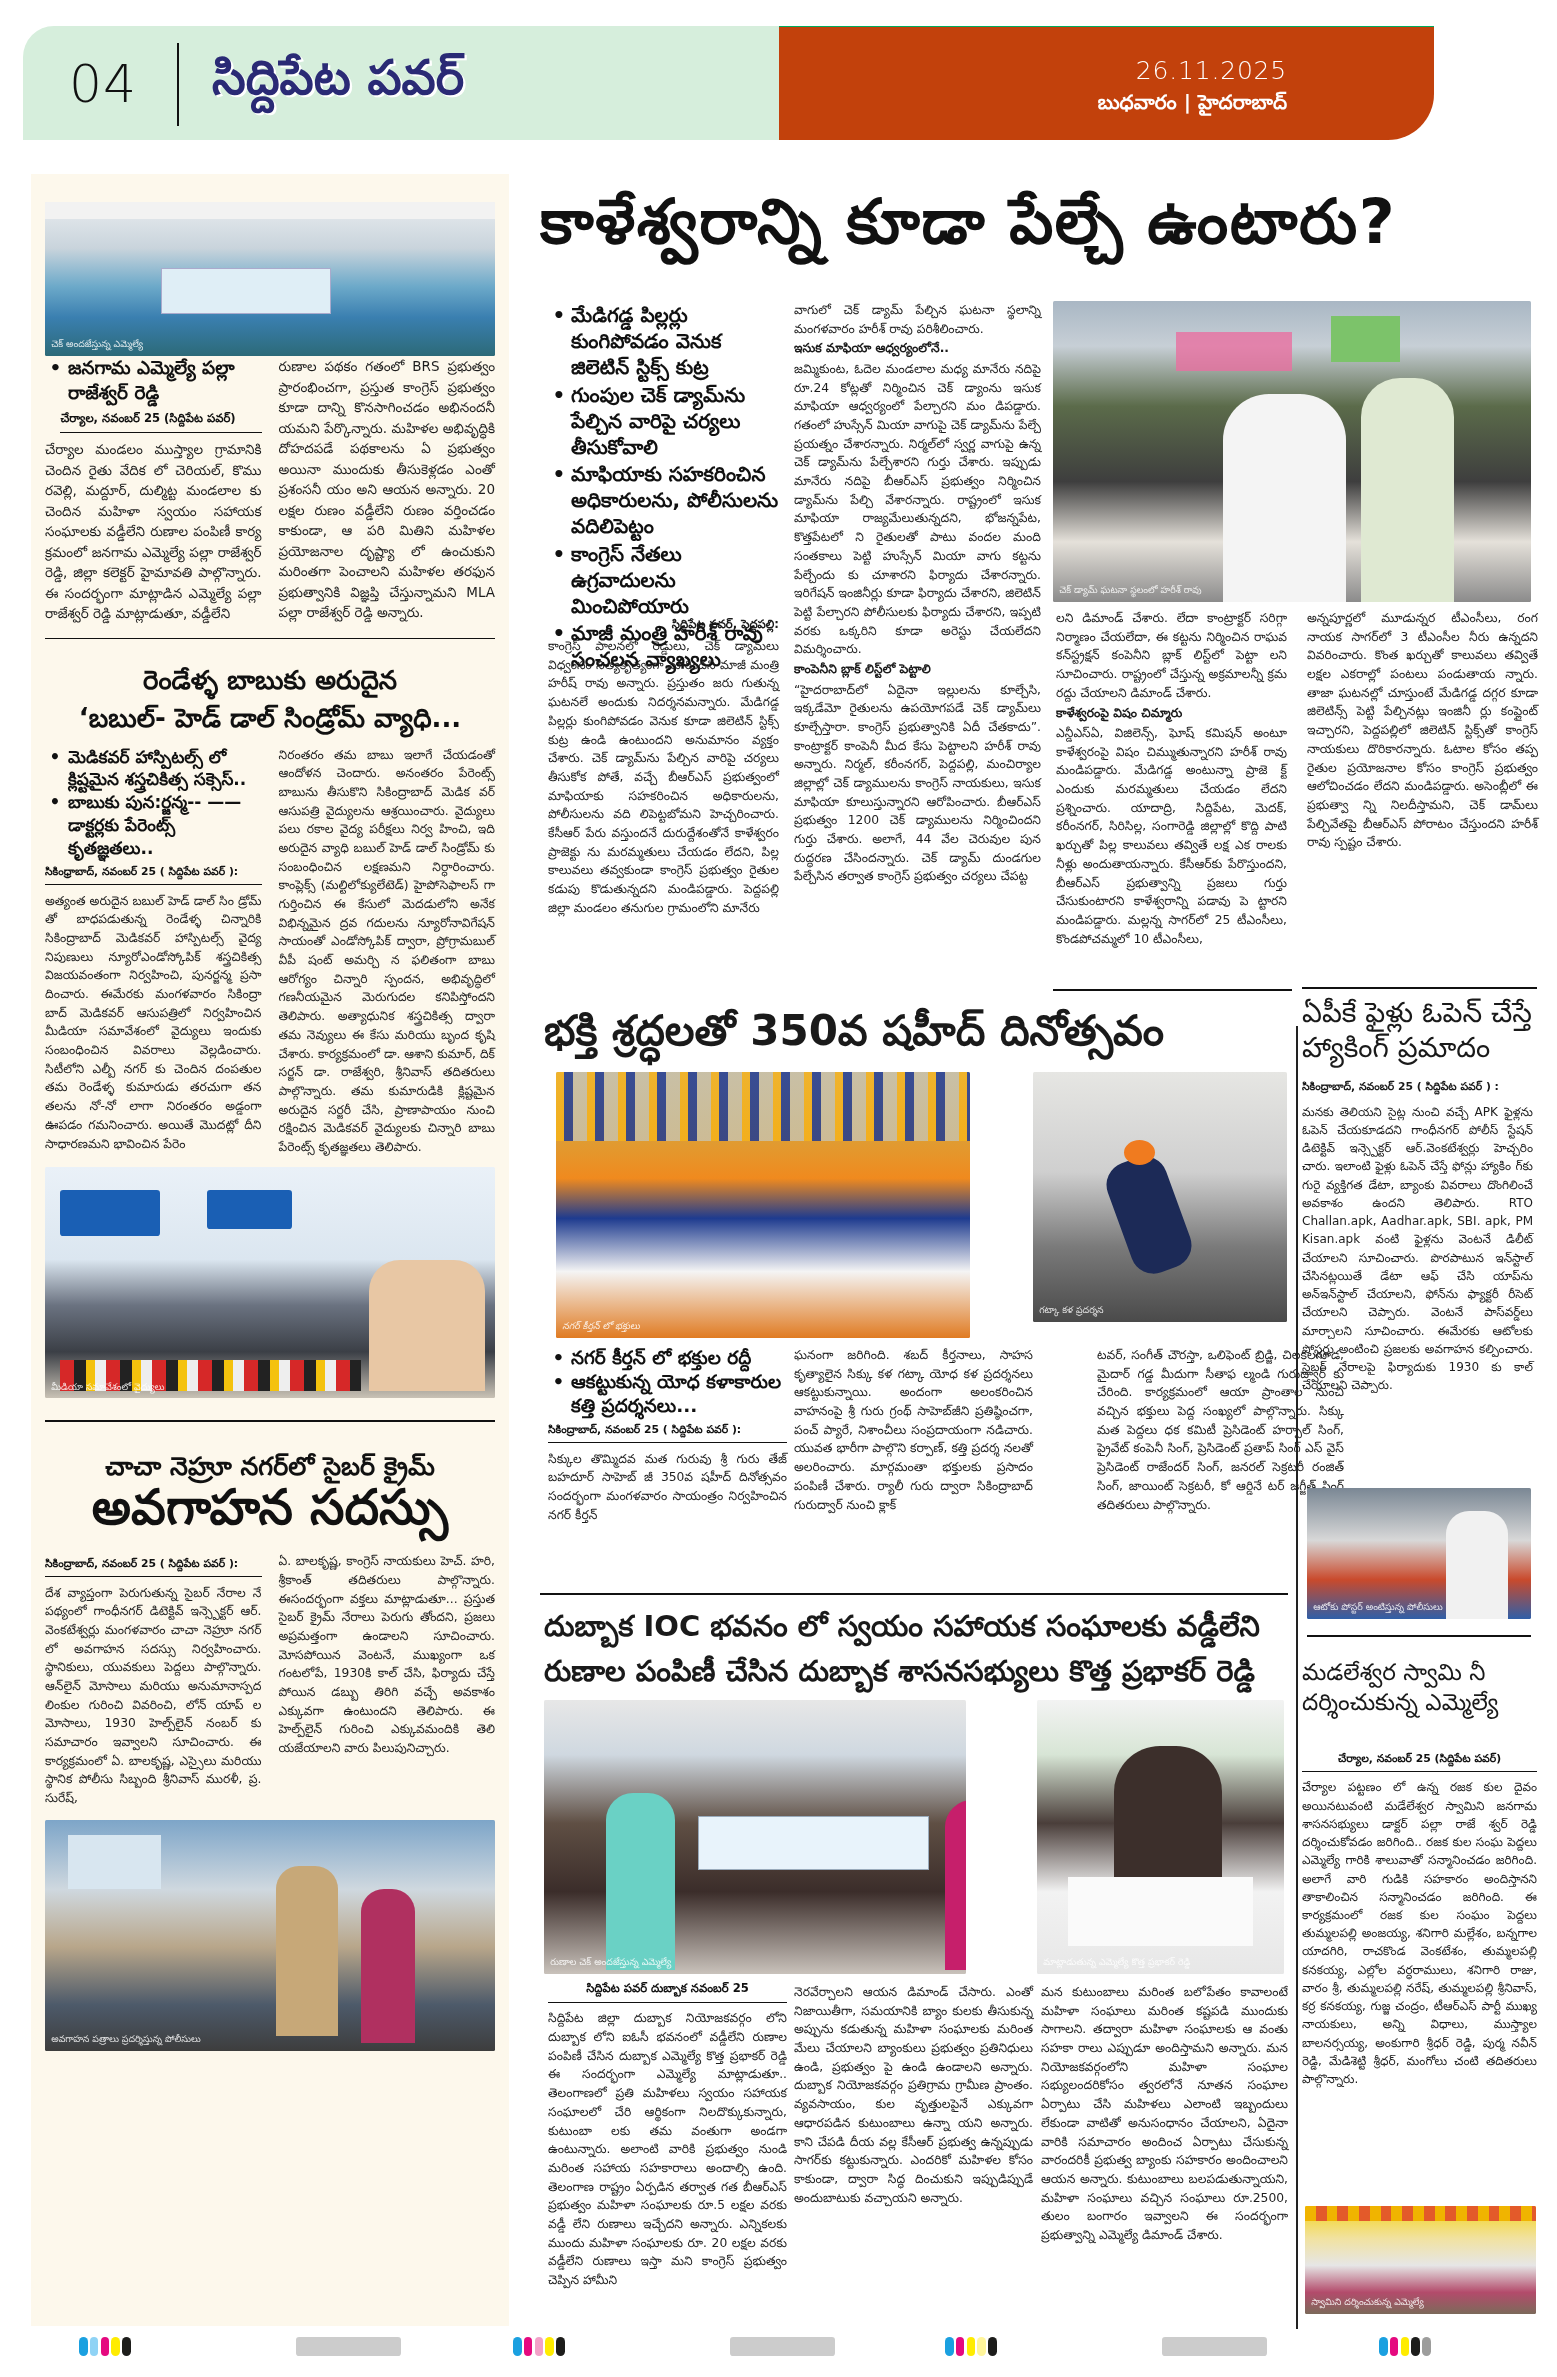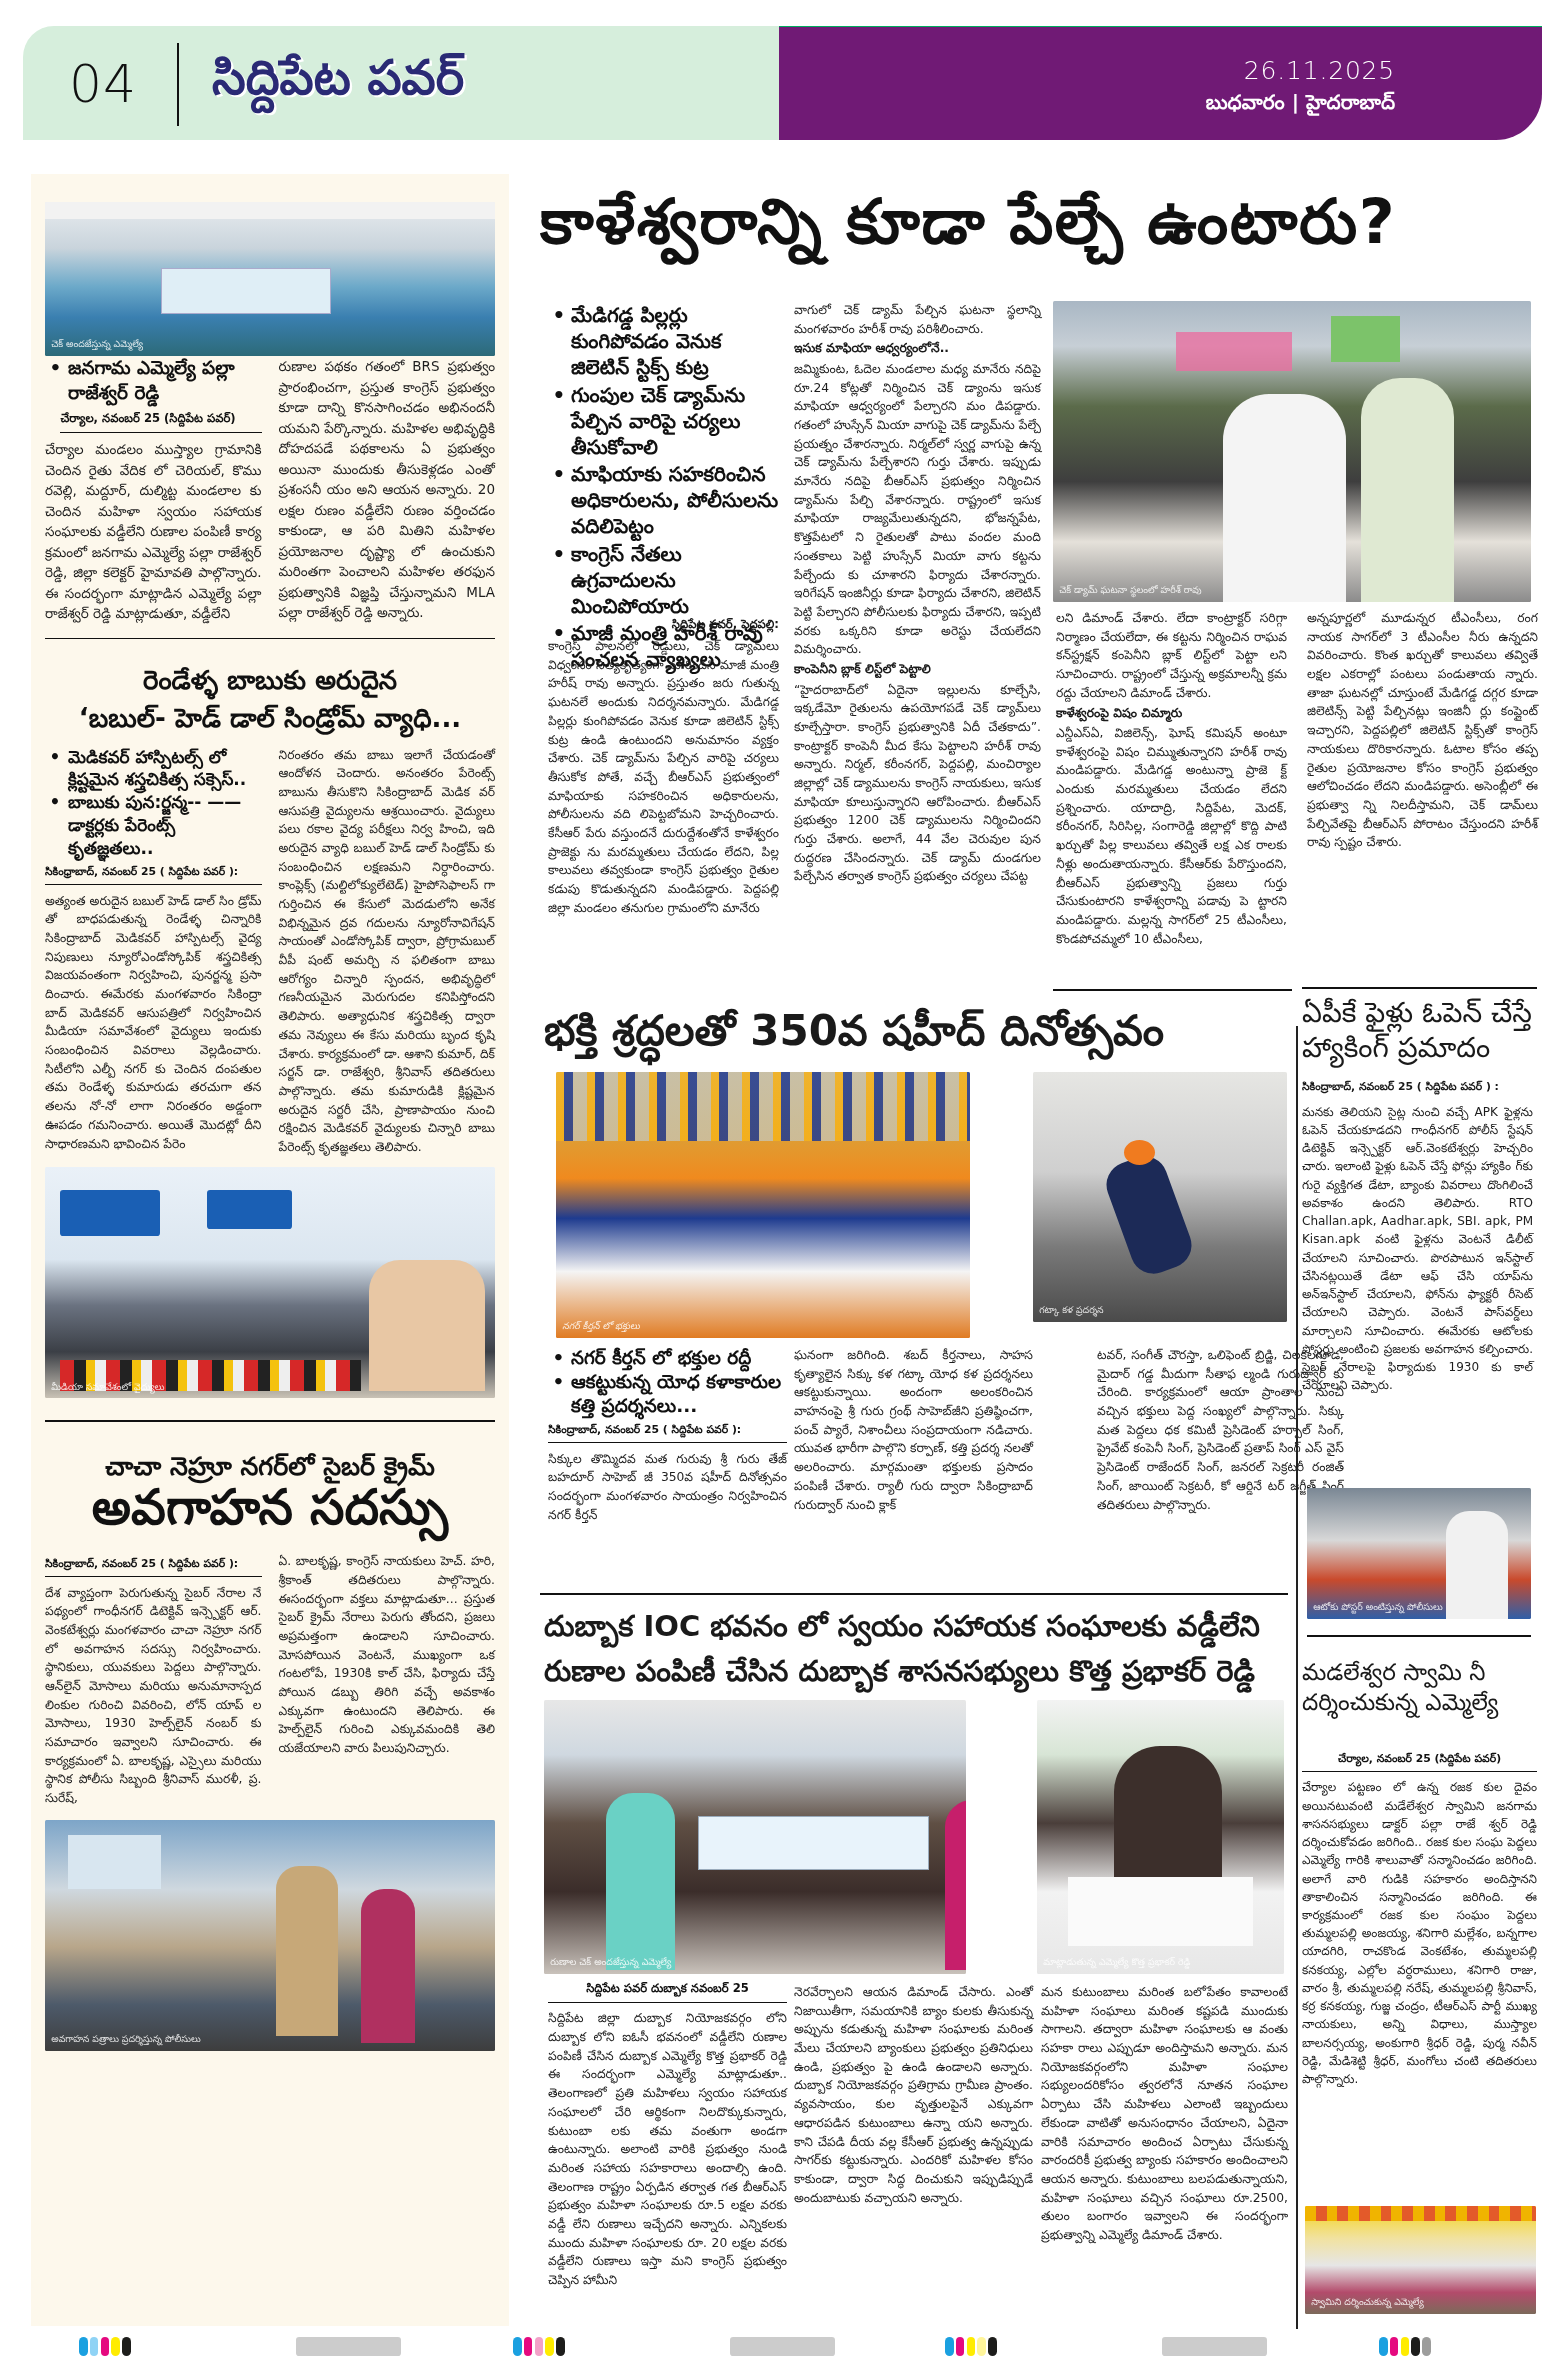--- a/index.html
+++ b/index.html
@@ -2,21 +2,21 @@
 <html style="font-size:12.3px"><head>
 <meta charset="utf-8">
 <style>
   * { box-sizing: border-box; margin: 0; padding: 0; }
   html, body { width: 1558px; height: 2377px; background: #ffffff; overflow: hidden; }
   body { position: relative; font-family: "DejaVu Sans", sans-serif; color: #1a1a1a; }
 
   
   .masthead { position: absolute; left: 23px; top: 26px; width: 1519px; height: 114px; }
   .mast-left { position: absolute; left: 0; top: 0; width: 756px; height: 114px; background: #d6eedc; border-radius: 31px 0 0 0; }
-  .mast-right { position: absolute; left: 756px; top: 0; width: 763px; height: 114px; background: #701a75; border-radius: 0 0 46px 0; border-top: 1.5px solid #00ab5d; }
+  .mast-right { position: absolute; left: 756px; top: 0; width: 655px; height: 114px; background: #c2410c; border-radius: 0 0 46px 0; border-top: 1.5px solid #00ab5d; }
   .page-no { position: absolute; left: 46px; top: 28px; font-size: 52px; font-weight: 300; color: #111; font-family: "DejaVu Sans", sans-serif; letter-spacing: 0.8px; }
   .mast-divider { position: absolute; left: 154px; top: 17px; width: 1.5px; height: 83px; background: #111; }
   .paper-name { position: absolute; left: 189px; top: 23px; font-size: 48px; font-weight: 900; color: #2a2a75; text-shadow: 2.3px 2.3px 0 #fff; font-family: "DejaVu Sans", sans-serif; }
   .date { position: absolute; right: 147px; top: 29px; font-size: 25px; color: #ffffff; font-weight: 300; letter-spacing: 0.8px; text-align: right; }
   .dayplace { position: absolute; right: 147px; top: 63px; font-size: 20px; color: #ffffff; font-weight: 700; text-align: right; }
 
   
   .left-col { position: absolute; left: 31px; top: 174px; width: 478px; height: 2152px; background: #fdf8ec; padding: 0 14px; }
   .photo { position: relative; overflow: hidden; border-radius: 1.5px; }
   .photo .ph-fill { position: absolute; inset: 0; }

